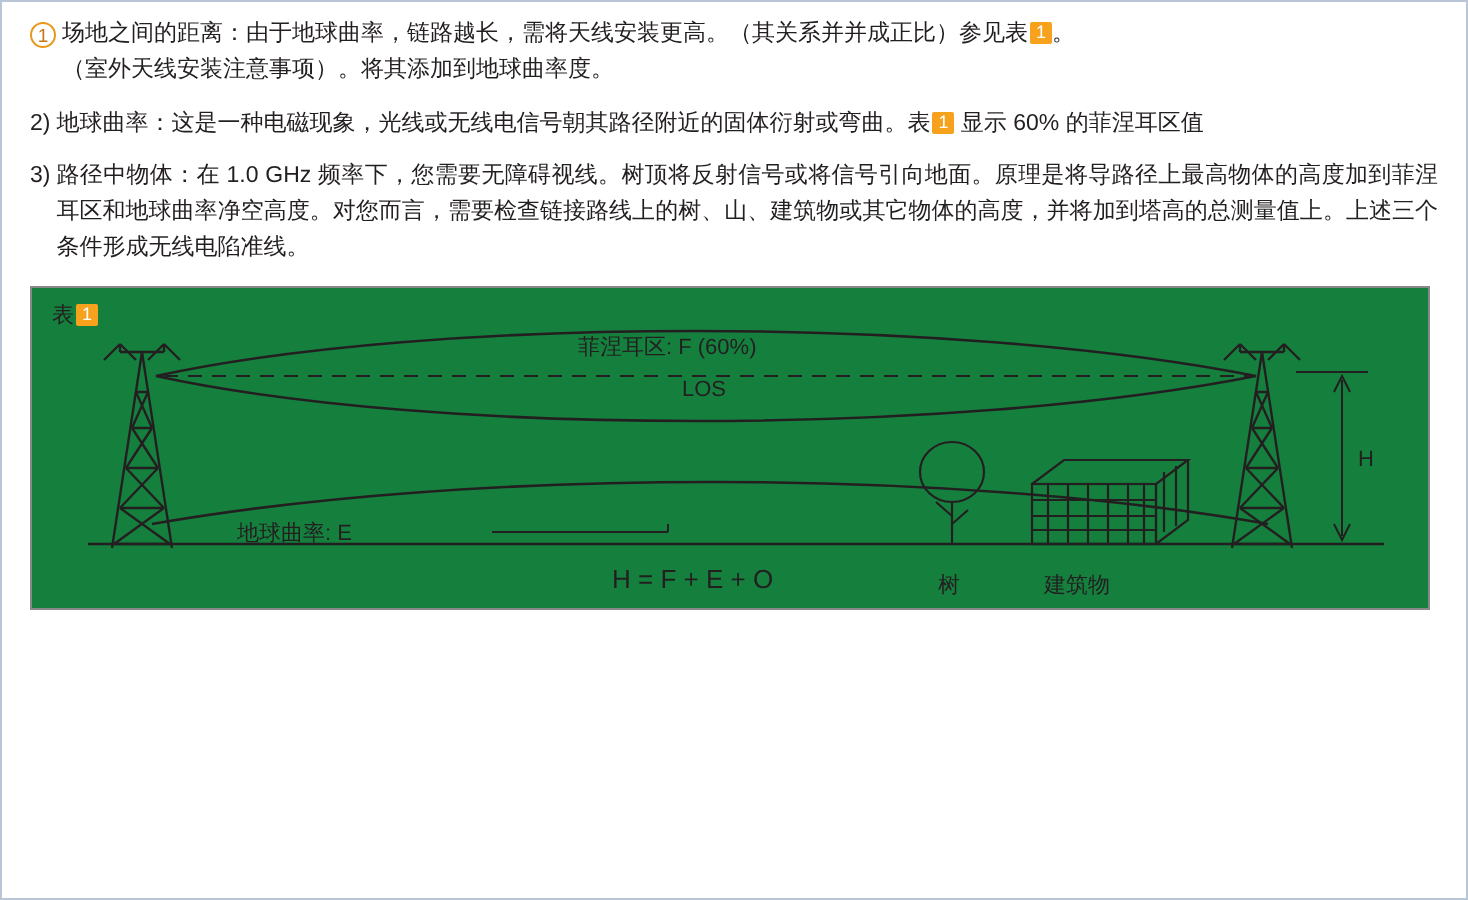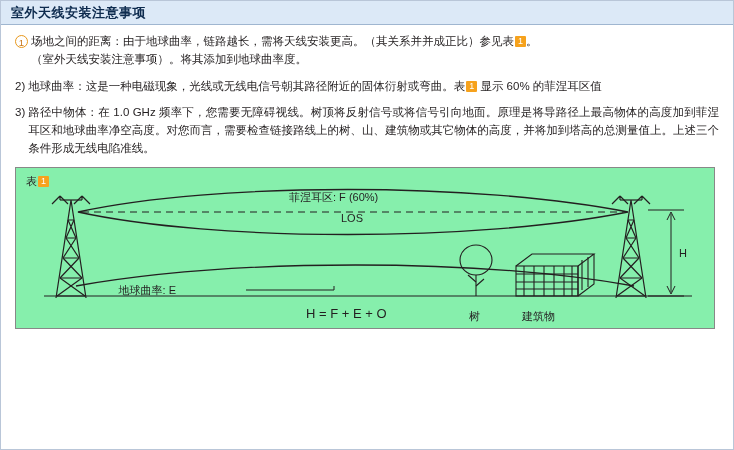--- a/index.html
+++ b/index.html
@@ -96,21 +96,21 @@
     margin-left: 1px;
     position: relative;
     top: -1px;
   }
   
   .figure {
     position: relative;
     margin: 4px 18px 0 14px;
     border: 1px solid #888888;
     height: 160px;
-    background: #86efac;
+    background: #15803d;
   }
   .figure-caption {
     position: absolute;
     left: 10px;
     top: 6px;
     font-size: 11px;
   }
   .figure svg {
     position: absolute;
     left: 0;
@@ -131,23 +131,20 @@
     font-size: 13px;
     fill: #231f20;
     font-family: "Liberation Sans", "DejaVu Sans", sans-serif;
   }
 </style>
 </head>
 <body>
 
 <div class="page">
 
-  <div class="title-bar">
-    <span class="title-text">室外天线安装注意事项</span>
-  </div>
 
   <div class="body-wrap">
 
 
     <div class="list-item">
       <span class="list-marker">
         <span class="circle-num">1</span>
       </span>
       <span class="list-body">
         <span>场地之间的距离：由于地球曲率，链路越长，需将天线安装更高。（其关系并并成正比）参见表</span><span class="tbl-ref"><span class="num">1</span></span><span>。</span>

